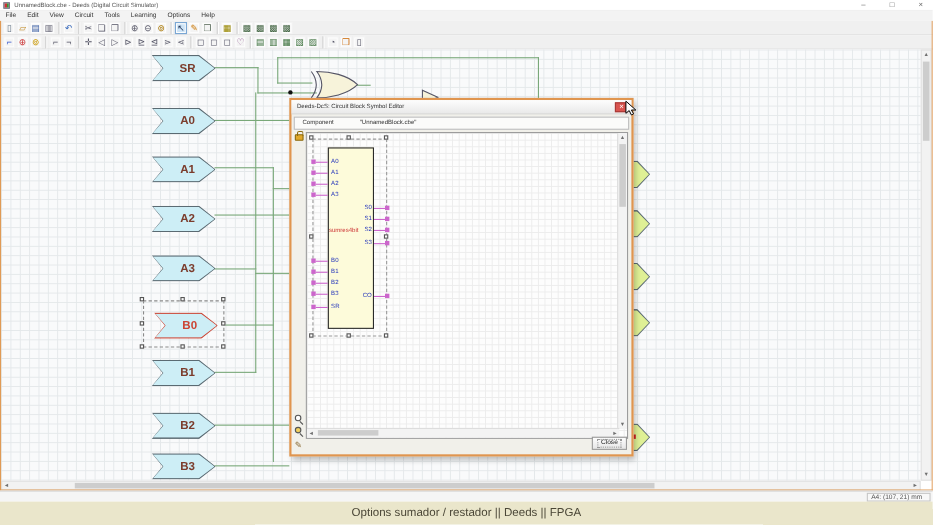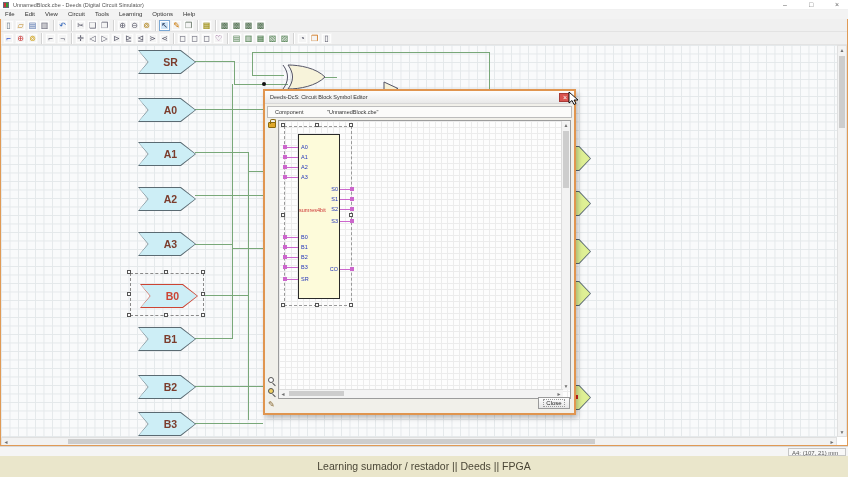--- a/index.html
+++ b/index.html
@@ -297,21 +297,21 @@
   <span class="sb-arrow" style="left:0;top:0">◄</span>
   <div class="sb-thumb" style="left:66px;top:1px;width:527px;height:5px"></div>
   <span class="sb-arrow" style="right:0;top:0">►</span>
 </div>
 
 <div class="statusbar">
   <div class="status-cell">A4: (107, 21) mm</div>
 </div>
 
 <div class="footer">
-  <span>Learning sumador / restador || Deeds || FPGA</span>
+  <span>Options sumador / restador || Deeds || FPGA</span>
 </div>
 
 <div id="dialog">
   <div class="dlg-title">Deeds-DcS: Circuit Block Symbol Editor</div>
   <div class="dlg-close">×</div>
   <div class="dlg-strip">
     <span class="lbl">Component</span>
     <span class="val">"UnnamedBlock.cbe"</span>
   </div>
   <div class="lock"></div>

